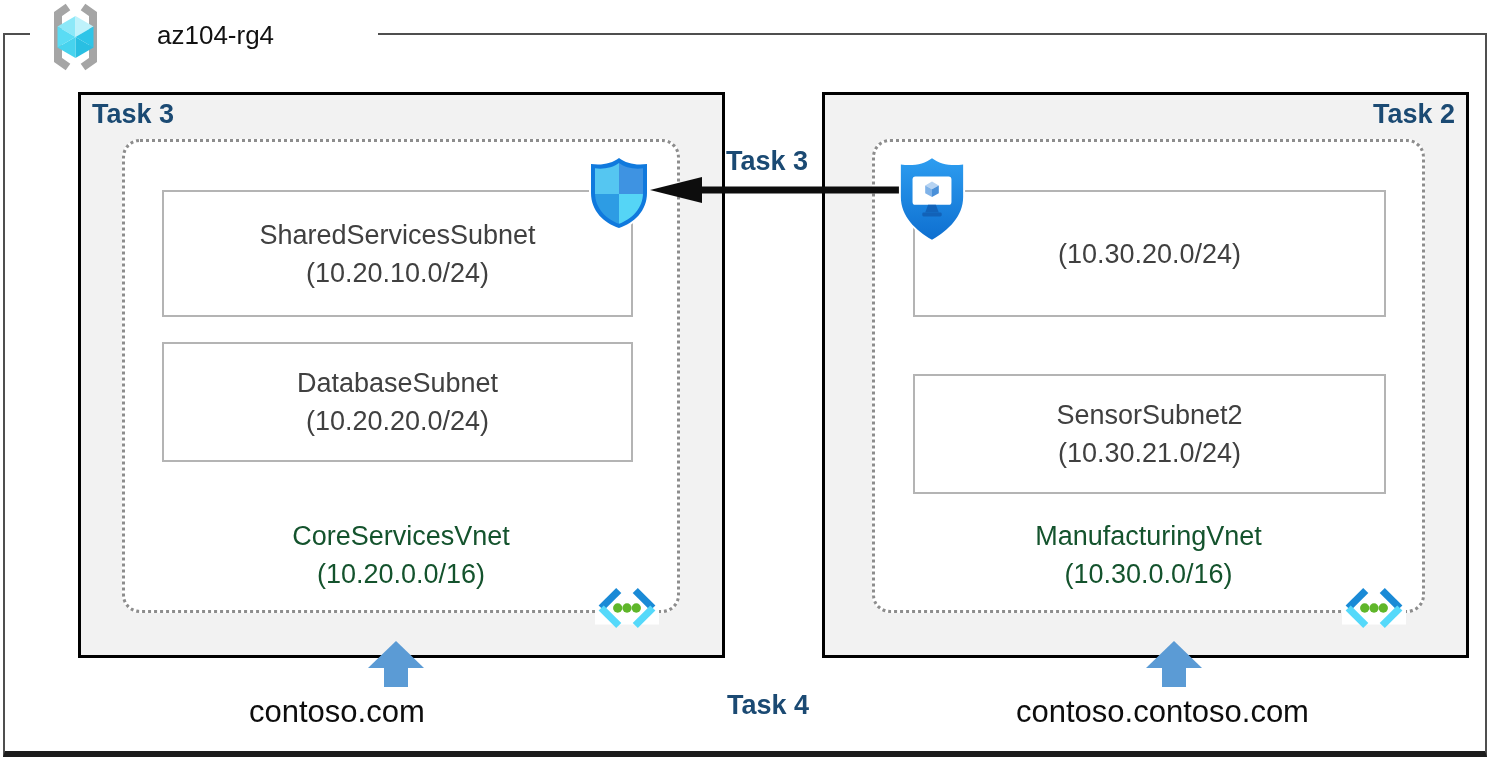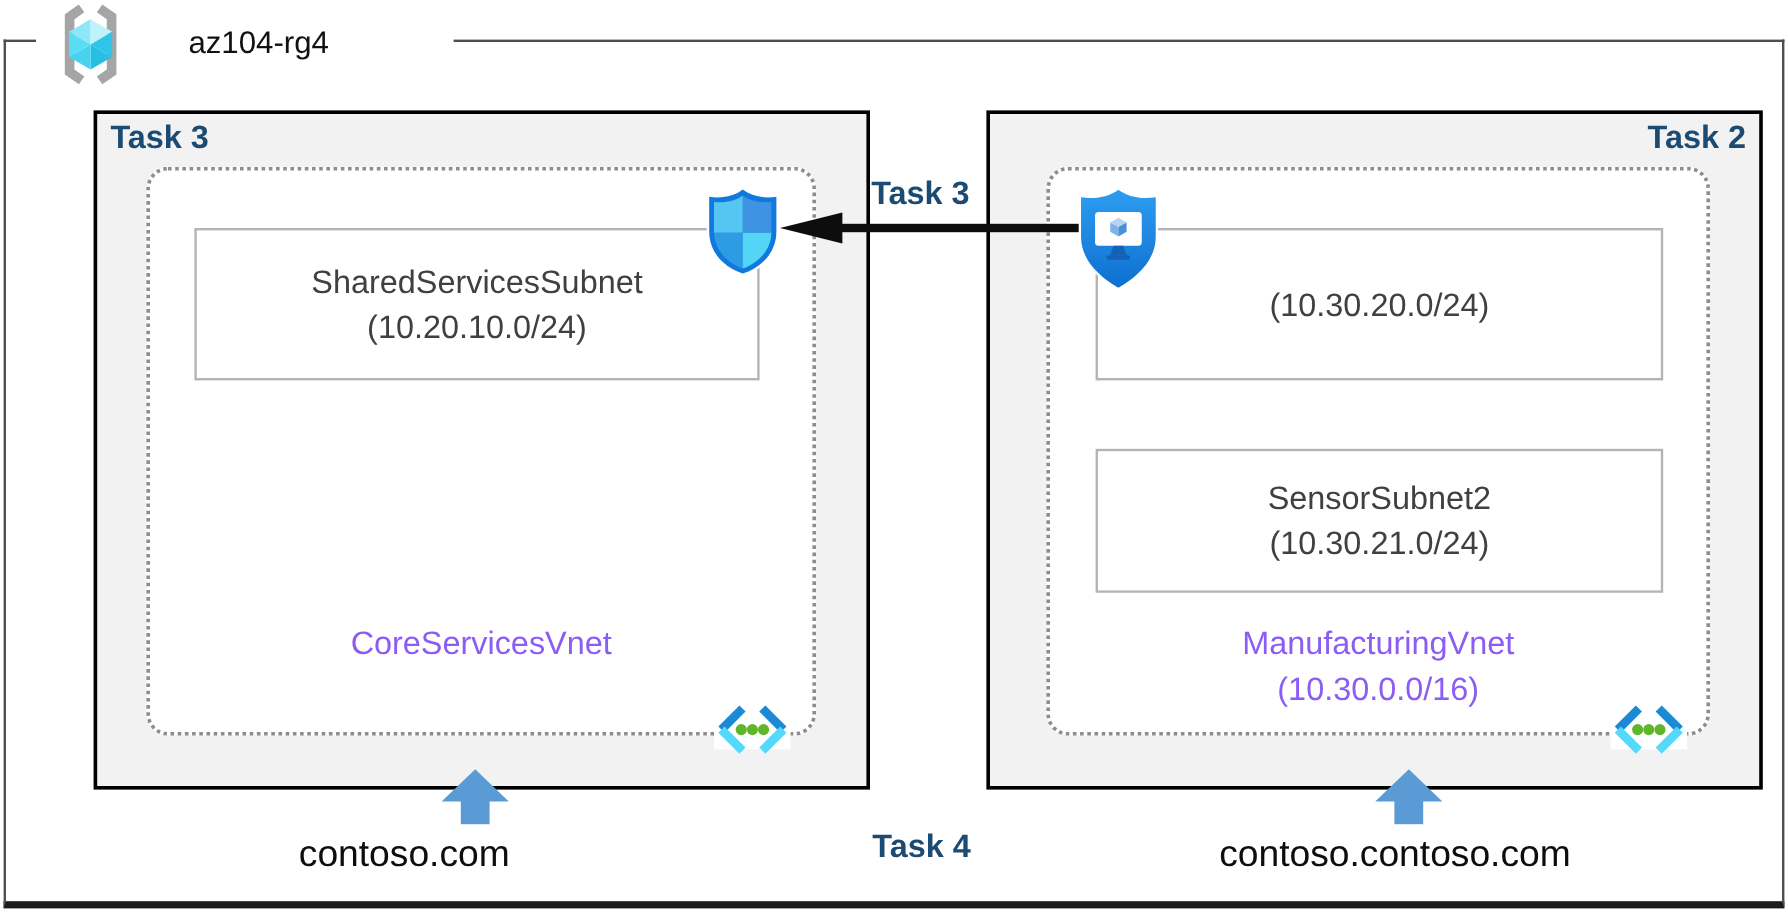--- a/index.html
+++ b/index.html
@@ -31,21 +31,21 @@
   .subnet-box{
     box-sizing:border-box;background:#ffffff;border:2px solid #b4b4b4;
     display:flex;flex-direction:column;align-items:center;justify-content:center;
     text-align:center;font-size:27px;line-height:38px;color:#404040;
   }
   .sn-l1{left:162px;top:190px;width:471px;height:127px;}
   .sn-l2{left:162px;top:342px;width:471px;height:120px;}
   .sn-r1{left:913px;top:190px;width:473px;height:127px;}
   .sn-r2{left:913px;top:342px;width:473px;height:120px;margin-top:32px;}
   
-  .vnet-label{text-align:center;font-size:27px;line-height:38px;color:#8b5cf6;}
+  .vnet-label{text-align:center;font-size:27px;line-height:38px;color:#14532d;}
   .vnet-label.left{left:122px;top:517px;width:558px;}
   .vnet-label.right{left:872px;top:517px;width:553px;}
   
   .task3-arrow{left:640px;top:170px;width:276px;height:40px;}
   .task3-label{left:667px;top:146px;width:200px;text-align:center;}
   .nsg-icon{left:586px;top:153px;width:66px;height:80px;}
   .bastion-icon{left:896px;top:154px;width:72px;height:90px;}
   .vnet-icon{width:64px;height:46px;}
   .vnet-icon.left{left:595px;top:585px;}
   .vnet-icon.right{left:1342px;top:585px;}
@@ -85,31 +85,36 @@
   <div class="abs task-label task1-label">Task 3</div>
   <div class="abs task-label task2-label">Task 2</div>
 
   <div class="abs vnet-dashed left"></div>
   <div class="abs vnet-dashed right"></div>
 
   <div class="abs subnet-box sn-l1">
     <div>SharedServicesSubnet</div>
     <div>(10.20.10.0/24)</div>
   </div>
+  <div class="abs subnet-box sn-l2">
+    <div>DatabaseSubnet</div>
+    <div>(10.20.20.0/24)</div>
+  </div>
 
   <div class="abs subnet-box sn-r1">
     <div>(10.30.20.0/24)</div>
   </div>
   <div class="abs subnet-box sn-r2">
     <div>SensorSubnet2</div>
     <div>(10.30.21.0/24)</div>
   </div>
 
   <div class="abs vnet-label left">
     <div>CoreServicesVnet</div>
+    <div>(10.20.0.0/16)</div>
   </div>
   <div class="abs vnet-label right">
     <div>ManufacturingVnet</div>
     <div>(10.30.0.0/16)</div>
   </div>
 
   <svg class="abs vnet-icon left" viewBox="0 0 62 44">
     <rect x="0" y="6" width="62" height="32" fill="#ffffff"></rect>
     <path d="M23,5 L6,22" stroke="#1a8ad6" stroke-width="7" fill="none"></path>
     <path d="M6,22 L23,39" stroke="#55d9fa" stroke-width="7" fill="none"></path>

